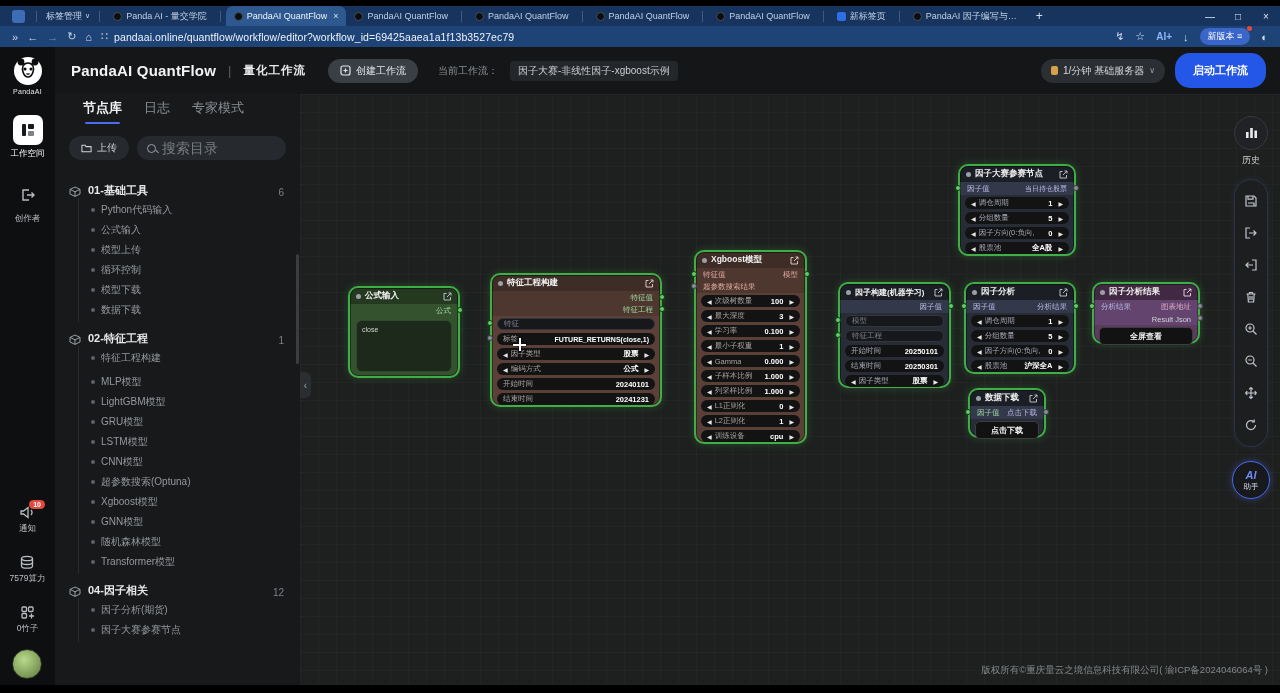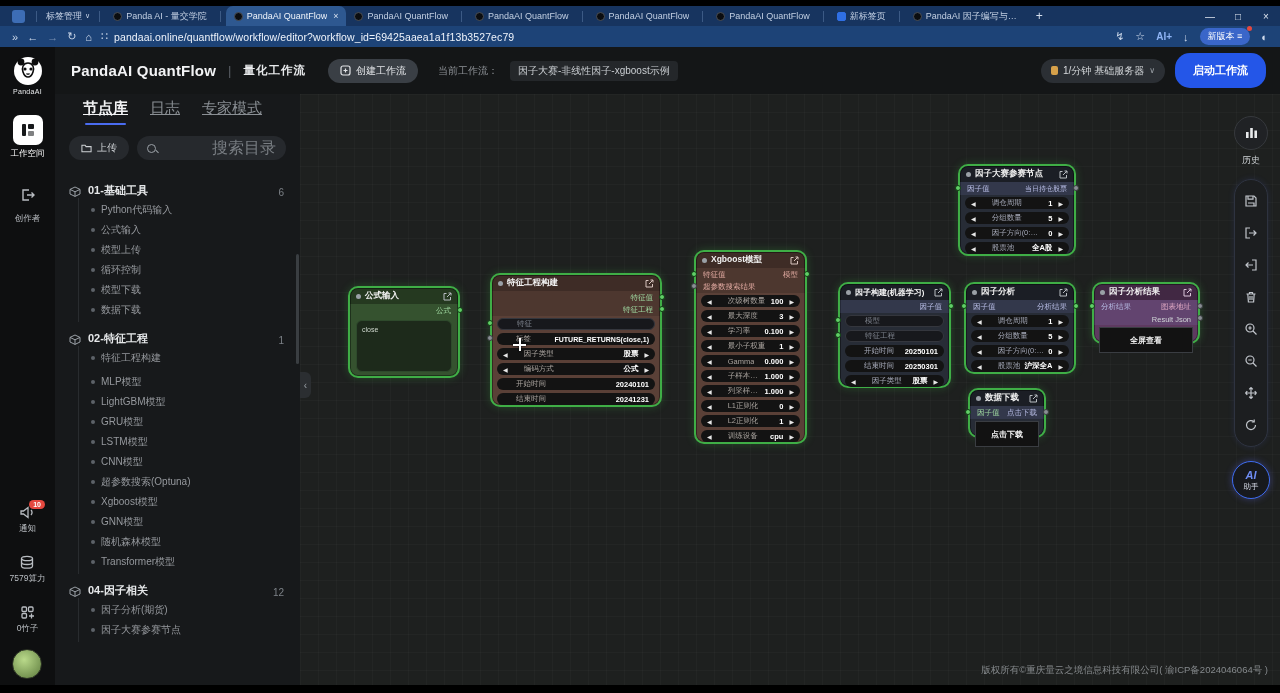--- a/index.html
+++ b/index.html
@@ -58,27 +58,27 @@
   .hdr-right { margin-left:auto; display:flex; align-items:center; gap:10px; }
   .server-pill { display:flex; align-items:center; gap:5px; background:#2b2f34; border-radius:13px; height:24px; padding:0 10px; color:#d5d8db; font-size:10px; }
   .coin { width:7px; height:9px; background:#d7a14a; border-radius:2px; }
   .run-btn { background:#2456e8; color:#fff; border-radius:15px; height:35px; padding:0 18px; font-size:11px; font-weight:bold; display:flex; align-items:center; }
 
   .content { flex:1; display:flex; min-height:0; }
 
   
   .sidebar { width:245px; background:#17191b; display:flex; flex-direction:column; flex:none; position:relative; }
   .sbtabs { height:28px; display:flex; align-items:center; gap:22px; padding:0 28px; flex:none; }
-  .sbtab { color:#8a8f94; font-size:15px; position:relative;text-decoration:underline; }
+  .sbtab { color:#8a8f94; font-size:13px; position:relative; }
   .sbtab.active { color:#f2f3f5; font-weight:bold; }
   .sbtab.active::after { content:""; position:absolute; left:2px; right:2px; bottom:-7px; height:2px; background:#4a6cf0; border-radius:2px; }
   .sbtools { display:flex; gap:8px; padding:14px 14px 6px 14px; flex:none; }
   .upload-btn { display:flex; align-items:center; gap:5px; background:#26292d; border-radius:13px; height:24px; padding:0 12px; color:#cfd3d6; font-size:10px; flex:none; }
   .searchbox { display:flex; align-items:center; gap:6px; background:#26292d; border-radius:13px; height:24px; padding:0 10px; flex:1; }
-  .searchbox input { background:transparent; border:none; outline:none; color:#cfd3d6; font-size:16px; width:100%; font-family:"Liberation Sans",sans-serif;text-align:right; }
+  .searchbox input { background:transparent; border:none; outline:none; color:#cfd3d6; font-size:14px; width:100%; font-family:"Liberation Sans",sans-serif; }
   .searchbox input::placeholder { color:#787d82; }
   .mag { width:9px; height:9px; border:1.3px solid #9aa0a6; border-radius:50%; position:relative; flex:none; }
   .mag::after { content:""; position:absolute; width:4px; height:1.3px; background:#9aa0a6; transform:rotate(45deg); right:-3.5px; bottom:-1px; }
 
   .tree { flex:1; overflow:hidden; padding:8px 0 0 14px; }
   .cat { display:flex; align-items:flex-end; gap:7px; height:24px; padding-right:16px; }
   .cat .cname { color:#e6e8ea; font-size:11px; font-weight:bold; }
   .cat .ccount { margin-left:auto; color:#7c8187; font-size:10px; }
   .kids { margin-left:9px; border-left:1px solid #292c2f; padding:2px 0; }
   .kid { display:flex; align-items:center; gap:7px; height:20px; padding-left:22px; color:#95989d; font-size:10px; position:relative; }
@@ -102,28 +102,28 @@
   .nhead .nedit { margin-left:auto; flex:none; }
   .ports { padding:1px 7px 0; }
   .pline { height:12px; display:flex; align-items:center; font-size:7.5px; }
   .pl { color:#b7bce4; } .pr { margin-left:auto; color:#b7bce4; }
   .brown .pl, .brown .pr { color:#e0a9a0; }
   .brown .pr.greenlab, .brown .pl.greenlab { color:#9fd8a0; }
   .slate .ports, .purple .ports { background:rgba(125,135,205,.14); }
   .brown .ports { background:rgba(0,0,0,.14); }
   .rows { padding:2px 5px 0; }
   .row { height:12px; margin-bottom:3px; background:#131313; border-radius:7px; display:flex; align-items:center; padding:0 6px; gap:3px; font-size:7.5px; }
-  .row .lbl { color:#a9a39e; white-space:nowrap; overflow:hidden; text-overflow:ellipsis; max-width:56px;margin-left:13px; }
+  .row .lbl { color:#a9a39e; white-space:nowrap; overflow:hidden; text-overflow:ellipsis; max-width:56px; }
   .slate .row .lbl { color:#a5a9b8; }
   .row .val { margin-left:auto; color:#fff; font-weight:bold; white-space:nowrap; }
   .row .arr { color:#e8e8e8; font-size:6px; flex:none; }
   .row .arr.r { margin-left:3px; }
   .row.inputrow { background:#17181c; border:1px solid #34363d; }
   .row.inputrow .lbl { color:#7d828c; }
-  .nbtn { margin:2px 5px 0; height:26px; background:#121212; border:1px solid #3a3d42; border-radius:0; color:#f0f0f0; font-size:8px; font-weight:bold; display:flex; align-items:center; justify-content:center; }
+  .nbtn { margin:2px 5px 0; height:18px; background:#121212; border:1px solid #3a3d42; border-radius:5px; color:#f0f0f0; font-size:8px; font-weight:bold; display:flex; align-items:center; justify-content:center; }
   .pdot { position:absolute; width:6px; height:6px; border-radius:50%; background:#61cf67; border:1px solid #103d13; }
   .pdot.off { background:#8a8f94; border-color:#3a3d40; }
   .codearea { margin:3px 6px 6px; height:52px; background:#1d2a1b; border:1px solid #2e4a2c; border-radius:6px; color:#cdd6cc; font-size:7px; padding:5px; }
 
   .node.green { background:#35522f; }
   .node.brown { background:#5a4037; }
   .node.slate { background:#272c36; }
   .node.purple { background:#5e3a60; }
 
   

